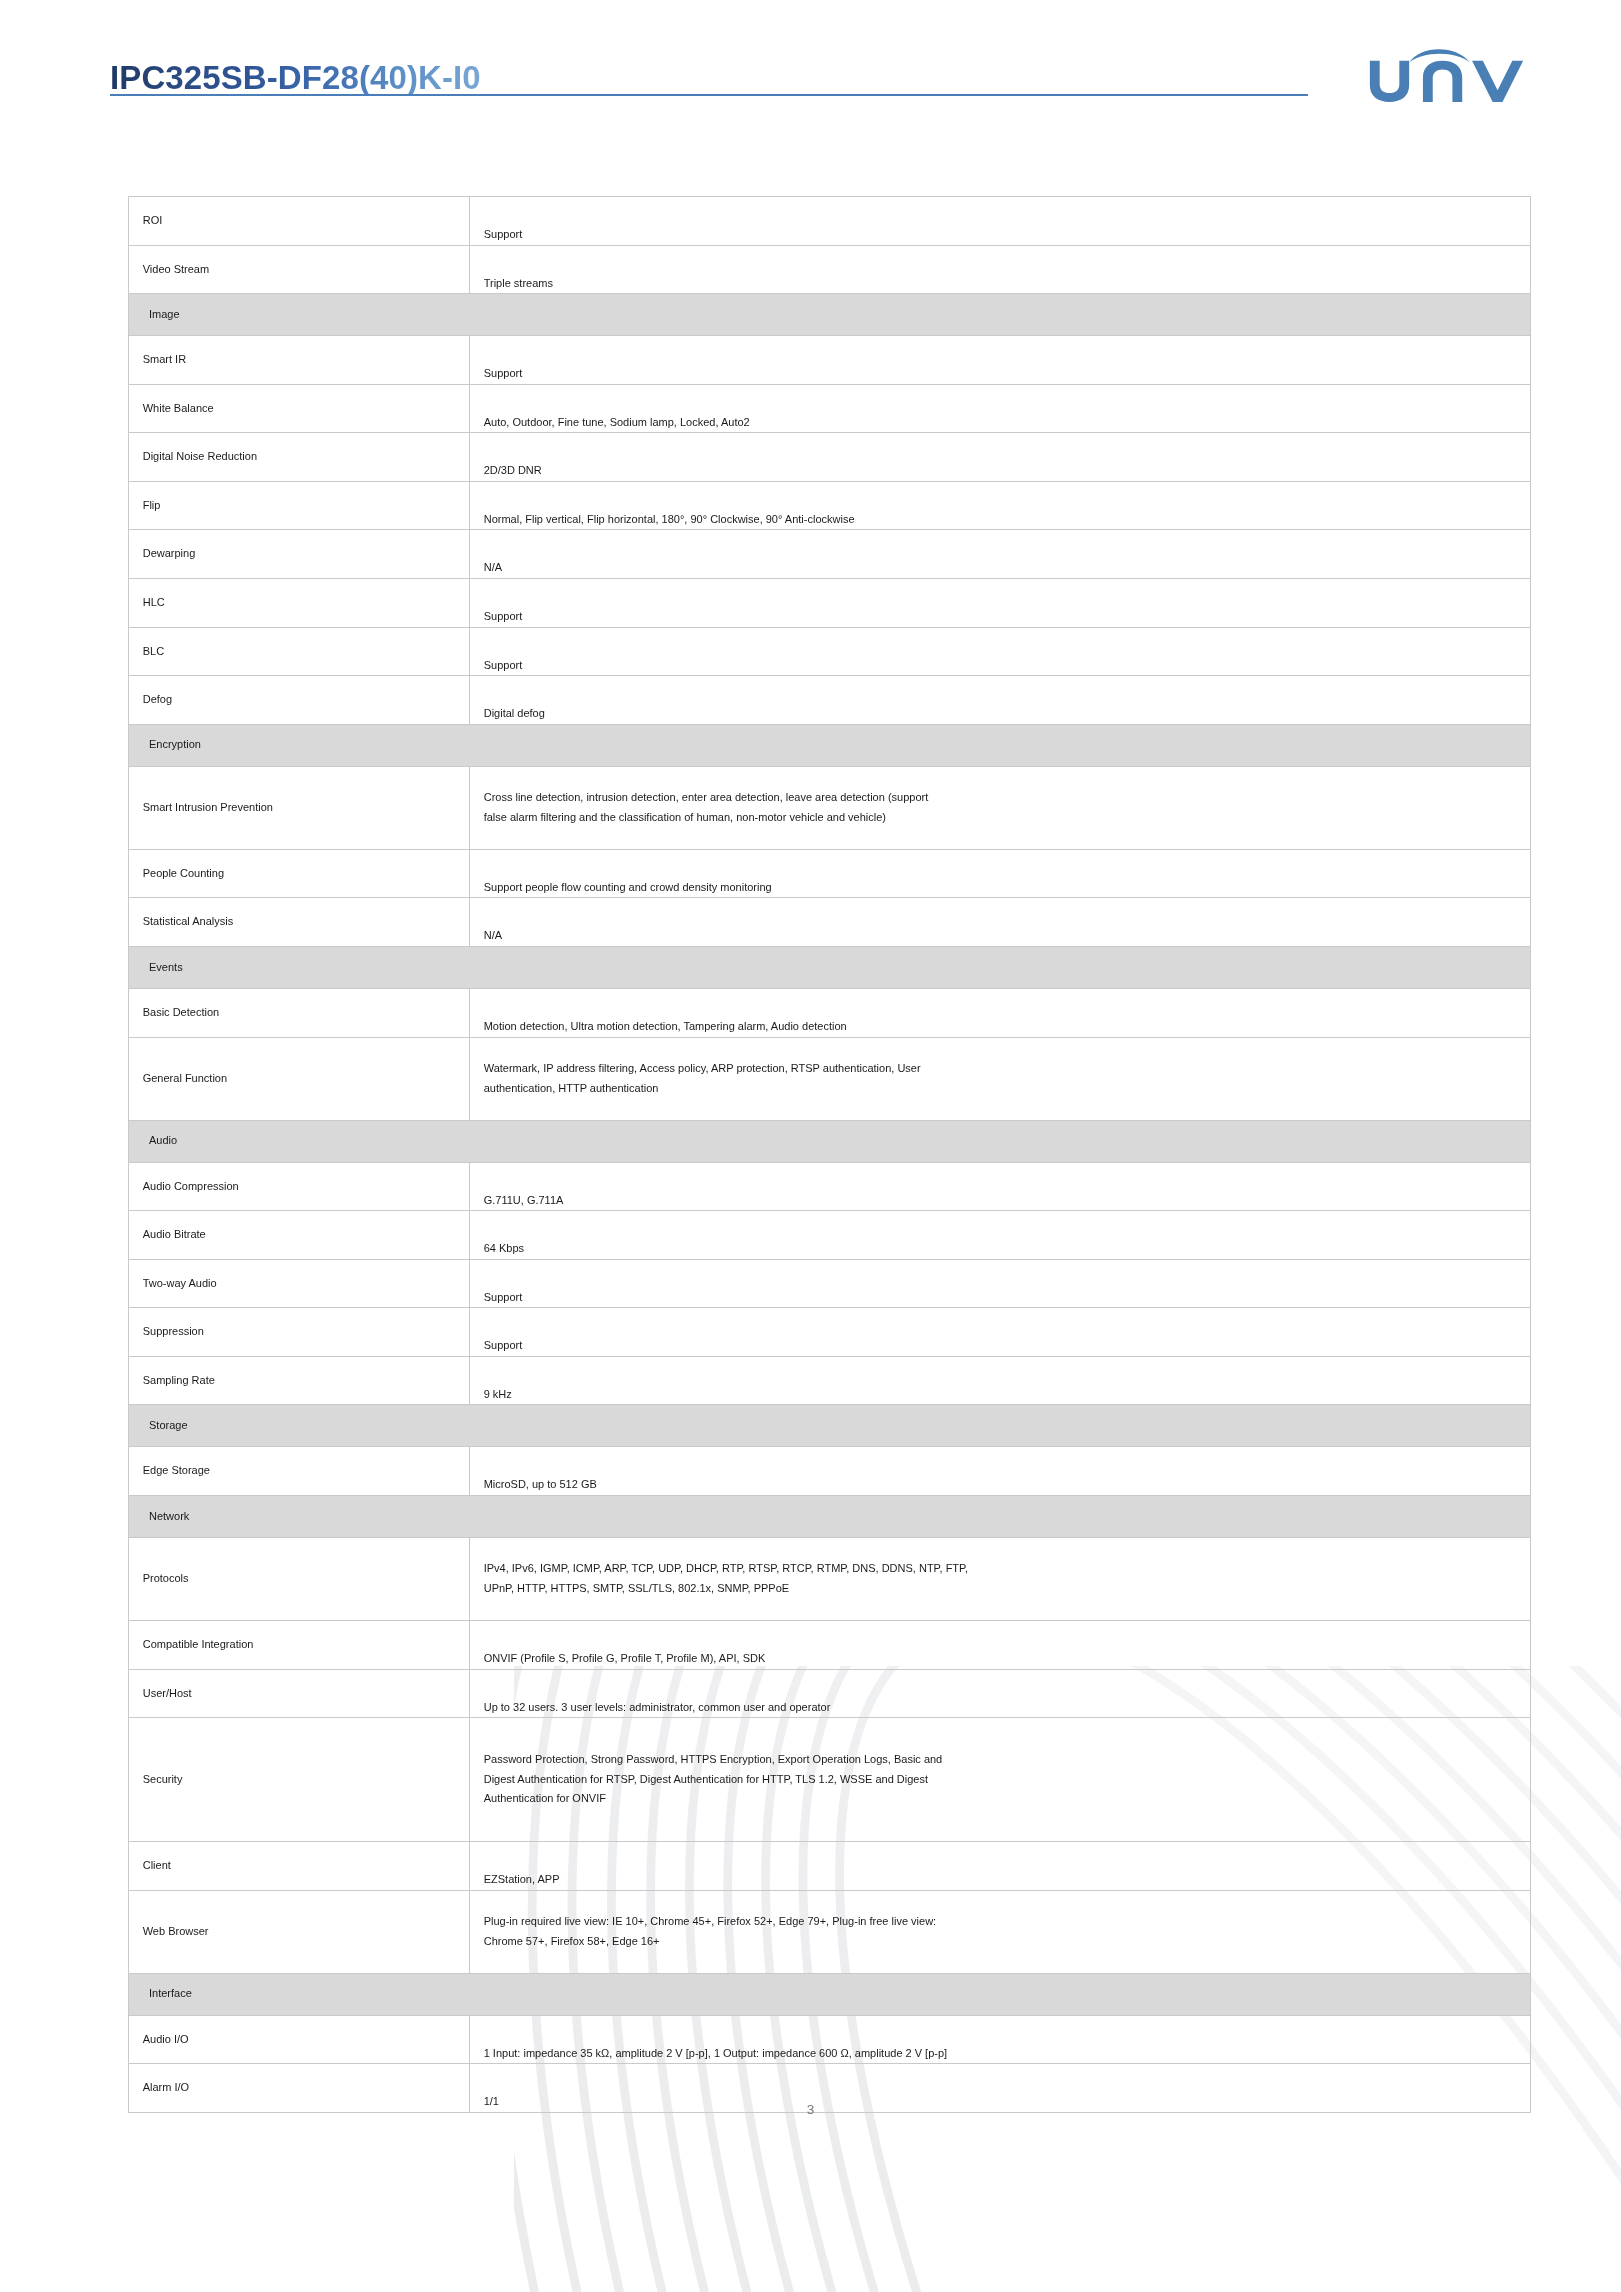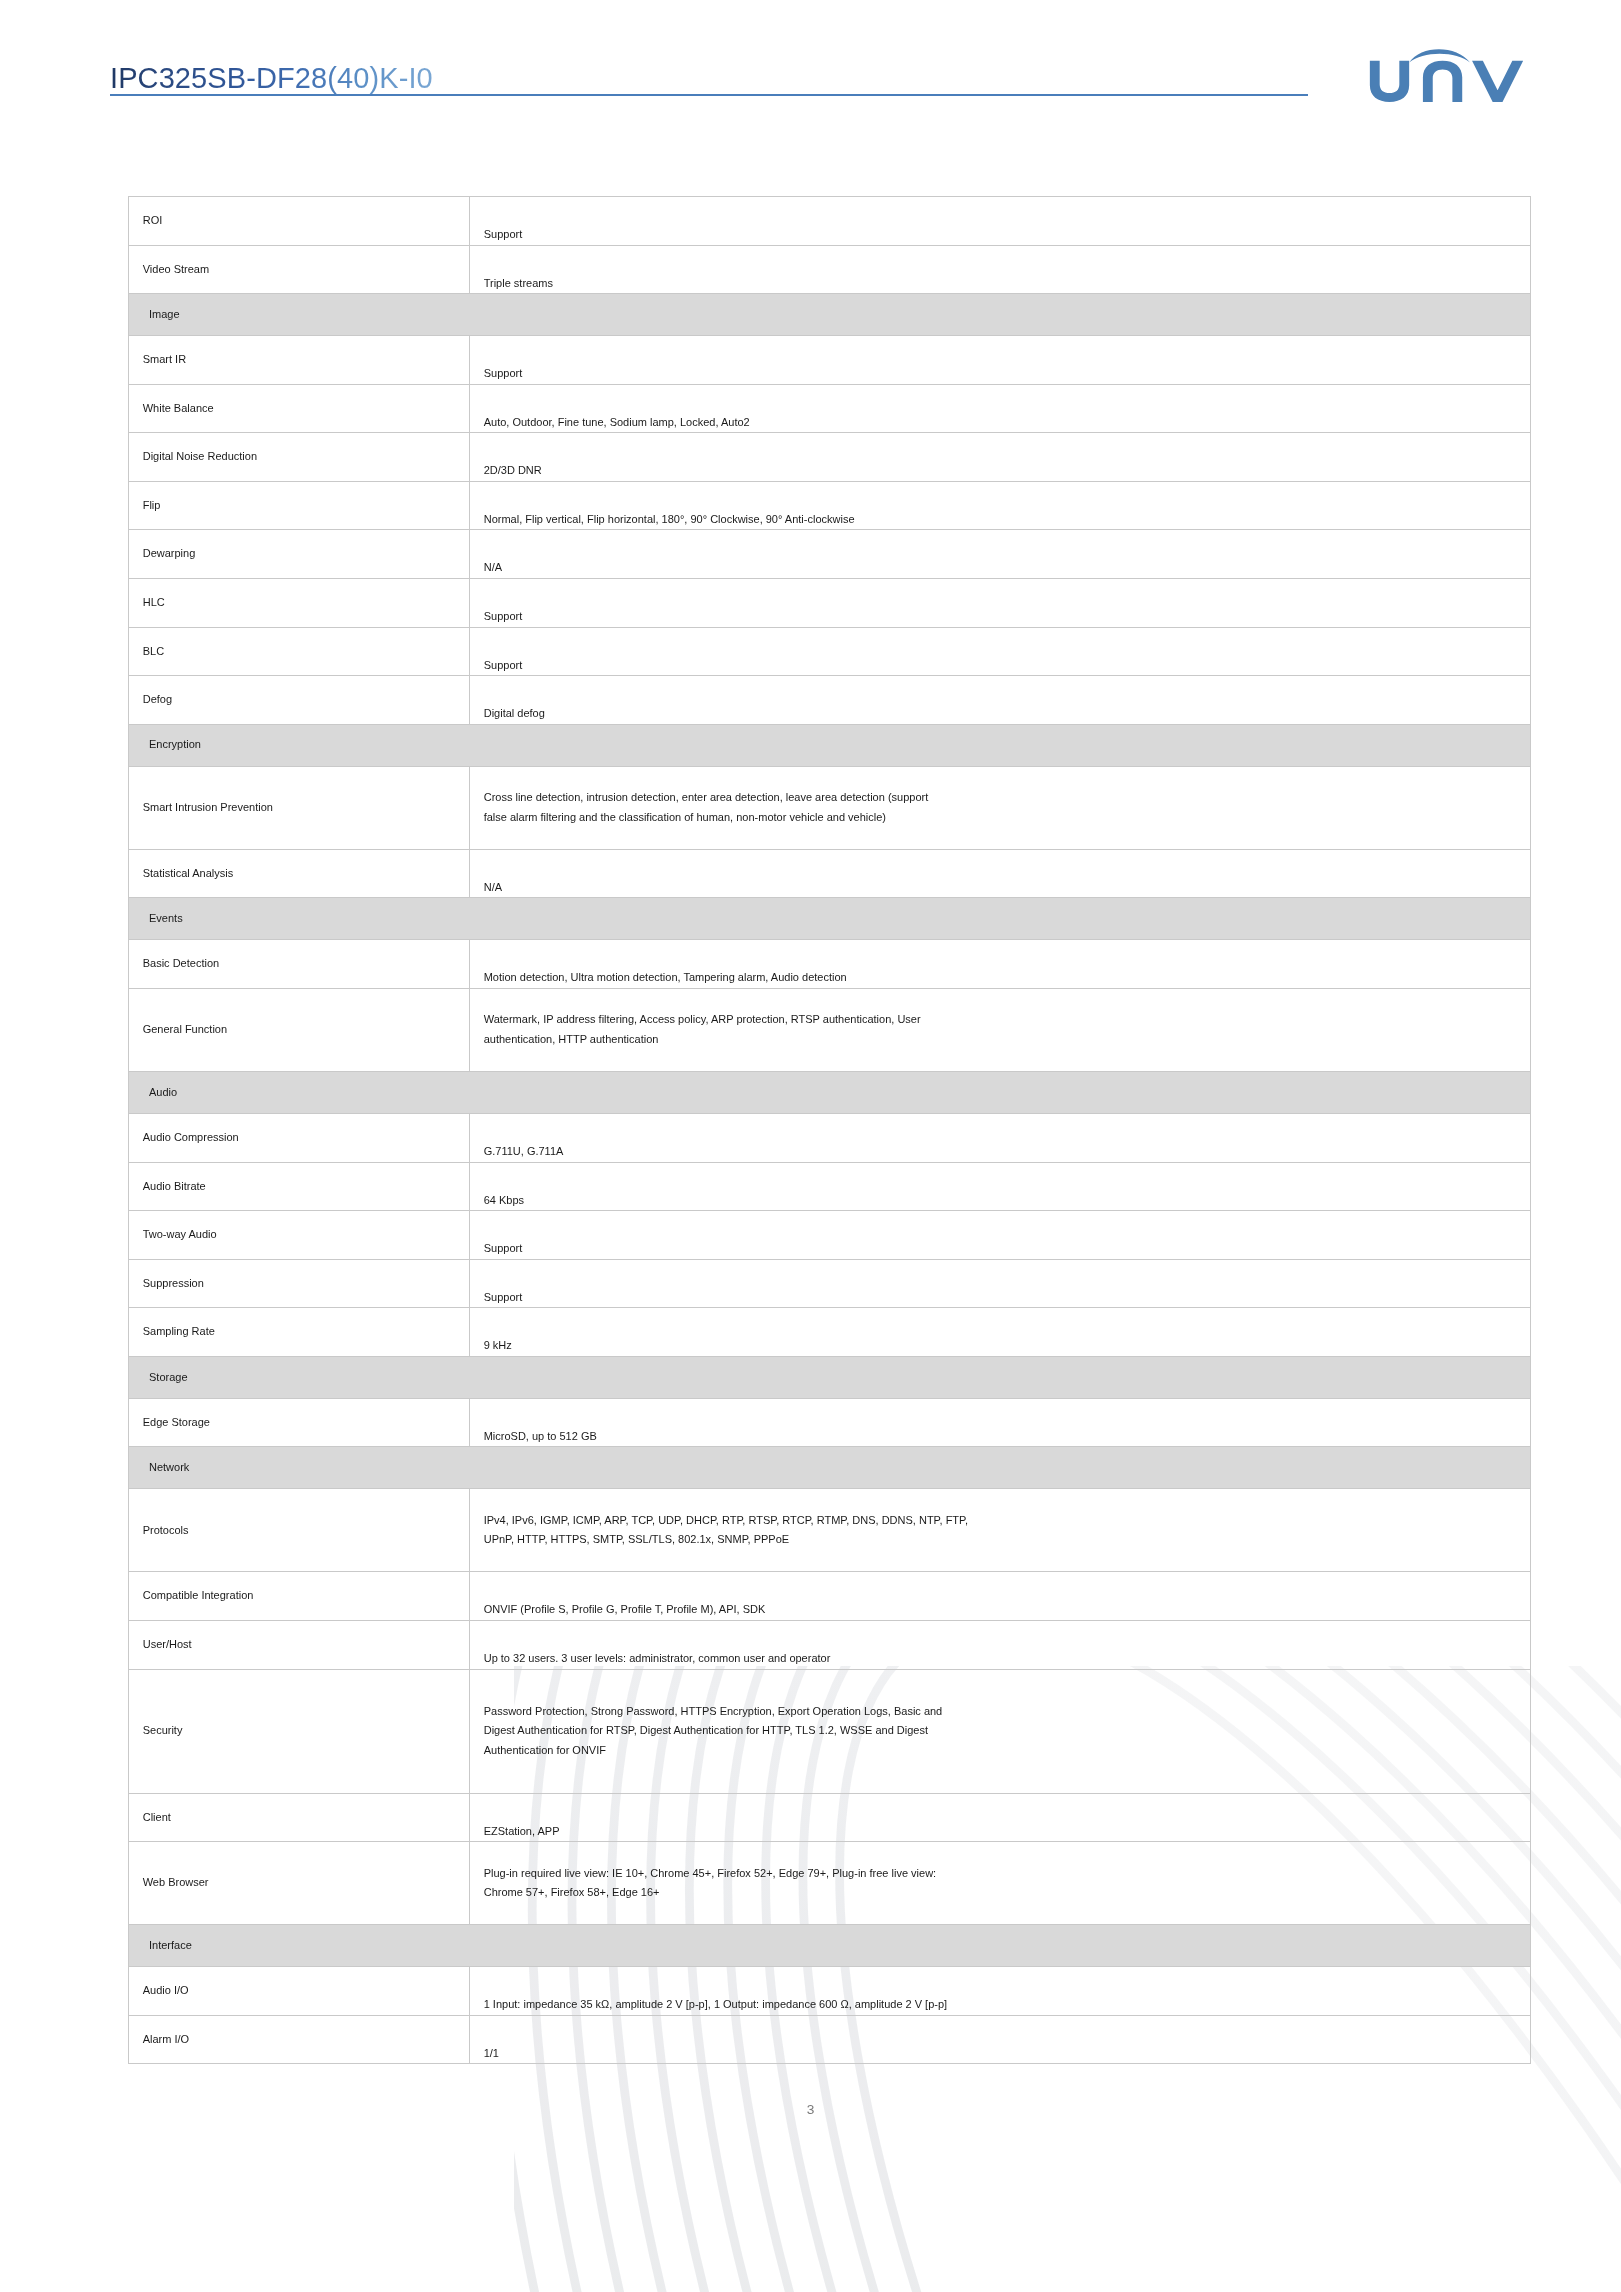--- a/index.html
+++ b/index.html
@@ -44,22 +44,22 @@
     left: 0;
     top: 0;
     width: 1621px;
     height: 133px;
   }
   .doc-title {
     position: absolute;
     left: 110px;
     top: 78px;
     transform: translateY(-50%);
-    font-size: 29px;
-    font-weight: normal;
+    font-size: 33px;
+    font-weight: bold;
     letter-spacing: 0.1px;
     white-space: nowrap;
     background: linear-gradient(90deg,
         #1f3864 0%,
         #2b4a82 18%,
         #2f5597 38%,
         #3f6cb0 58%,
         #5b8fc6 78%,
         #7aa7d4 100%);
     -webkit-background-clip: text;
@@ -267,20 +267,26 @@
         <tr class="row tall-2">
           <td>Smart Intrusion Prevention</td>
           <td>
             <span class="cell-lines">
               <span class="ln">Cross line detection, intrusion detection, enter area detection, leave area detection (support</span>
               <span class="ln">false alarm filtering and the classification of human, non-motor vehicle and vehicle)</span>
             </span>
           </td>
         </tr>
         <tr class="row">
+          <td>People Counting</td>
+          <td>
+            <span class="cell-text">Support people flow counting and crowd density monitoring</span>
+          </td>
+        </tr>
+        <tr class="row">
           <td>Statistical Analysis</td>
           <td>
             <span class="cell-text">N/A</span>
           </td>
         </tr>
         <tr class="section">
           <td colspan="2">Events</td>
         </tr>
         <tr class="row">
           <td>Basic Detection</td>

